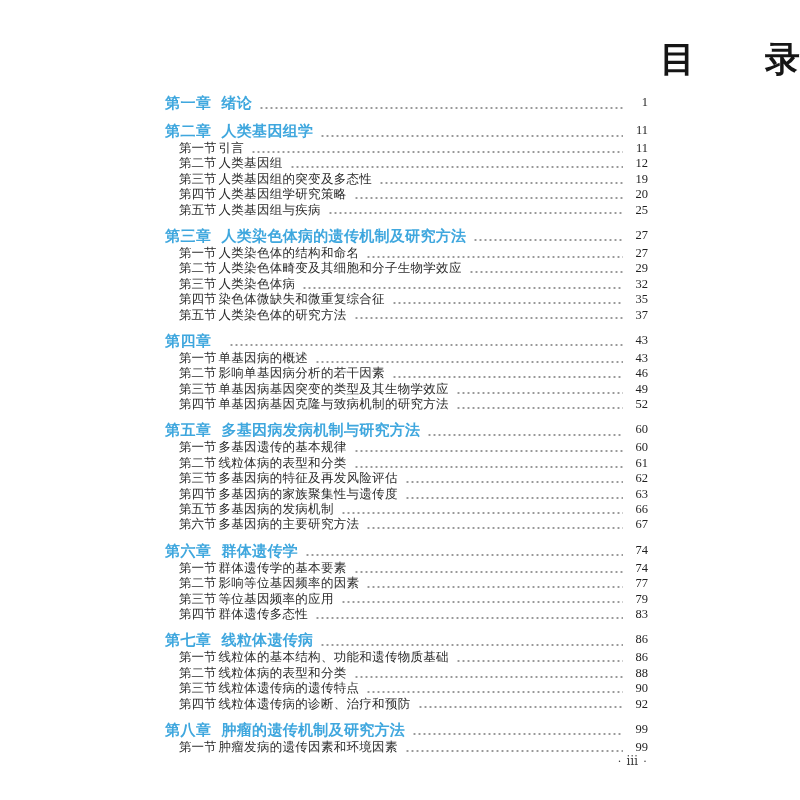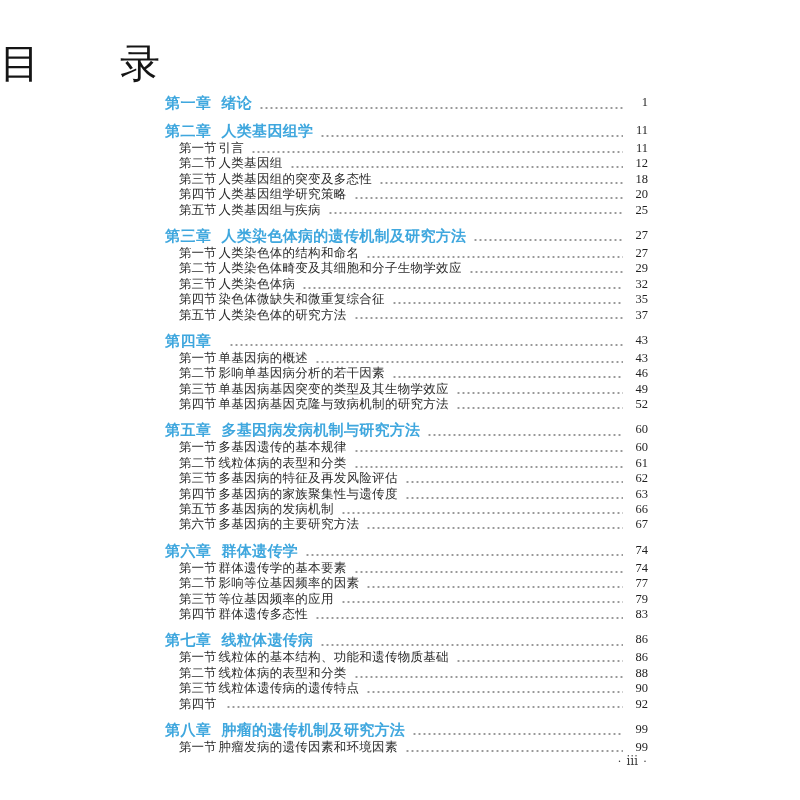--- a/index.html
+++ b/index.html
@@ -5,21 +5,21 @@
   html,body{margin:0;padding:0;}
   body{
     width:800px;height:800px;background:#ffffff;
     font-family:"Liberation Sans","DejaVu Sans",sans-serif;
     -webkit-font-smoothing:antialiased;
   }
   .page{position:relative;width:800px;height:800px;background:#fff;overflow:hidden;}
 
   .doc-title{
     position:absolute;top:36px;left:0;width:100%;
-    text-align:left;font-size:40px;font-weight:normal;color:#151515;
+    text-align:right;font-size:35px;font-weight:bold;color:#151515;
     font-family:"Liberation Sans","DejaVu Sans",sans-serif;
     white-space:pre;
   }
 
   .toc{
     position:absolute;left:165px;top:92px;width:483px;
   }
   .row{display:flex;align-items:flex-end;}
   .row.chapter{
     height:21px;line-height:21px;margin-top:7px;
@@ -84,21 +84,21 @@
       <div class="row section">
         <span class="label">第二节</span>
         <span class="title">人类基因组</span>
         <span class="leader"></span>
         <span class="pagenum">12</span>
       </div>
       <div class="row section">
         <span class="label">第三节</span>
         <span class="title">人类基因组的突变及多态性</span>
         <span class="leader"></span>
-        <span class="pagenum">18</span>
+        <span class="pagenum">19</span>
       </div>
       <div class="row section">
         <span class="label">第四节</span>
         <span class="title">人类基因组学研究策略</span>
         <span class="leader"></span>
         <span class="pagenum">20</span>
       </div>
       <div class="row section">
         <span class="label">第五节</span>
         <span class="title">人类基因组与疾病</span>
@@ -261,20 +261,21 @@
         <span class="pagenum">88</span>
       </div>
       <div class="row section">
         <span class="label">第三节</span>
         <span class="title">线粒体遗传病的遗传特点</span>
         <span class="leader"></span>
         <span class="pagenum">90</span>
       </div>
       <div class="row section">
         <span class="label">第四节</span>
+        <span class="title">线粒体遗传病的诊断、治疗和预防</span>
         <span class="leader"></span>
         <span class="pagenum">92</span>
       </div>
       <div class="row chapter">
         <span class="label">第八章</span>
         <span class="title">肿瘤的遗传机制及研究方法</span>
         <span class="leader"></span>
         <span class="pagenum">99</span>
       </div>
       <div class="row section">

